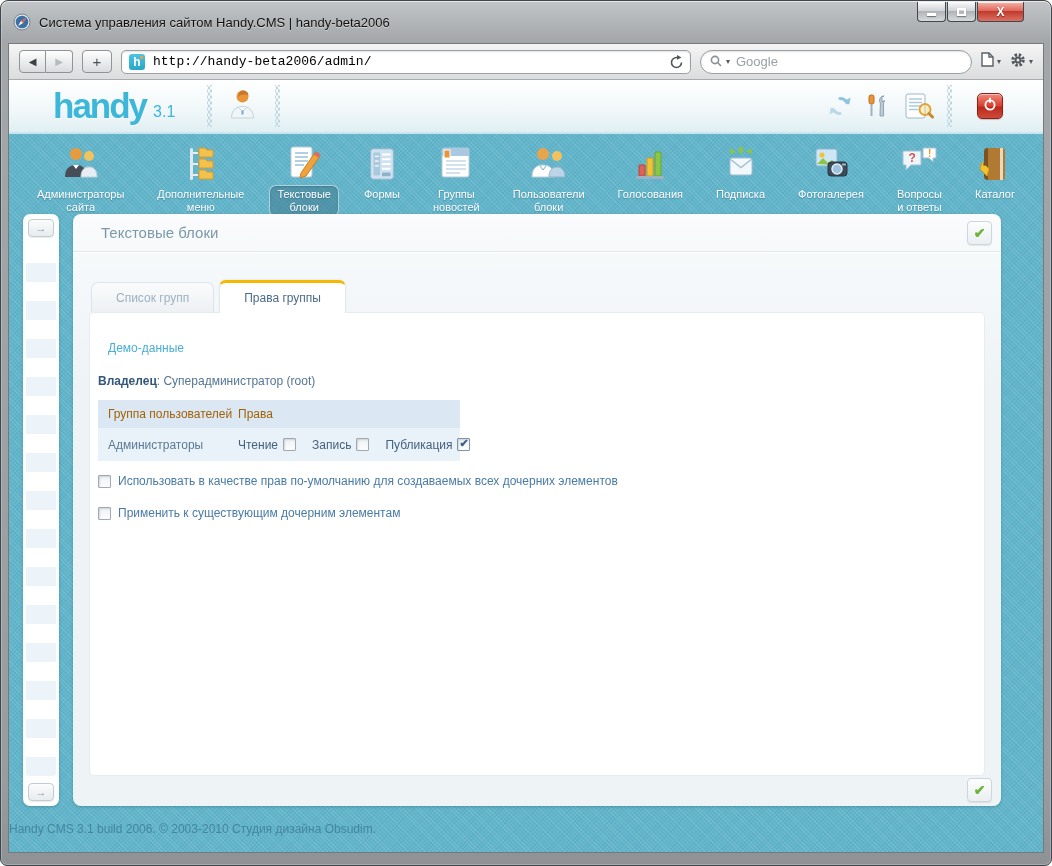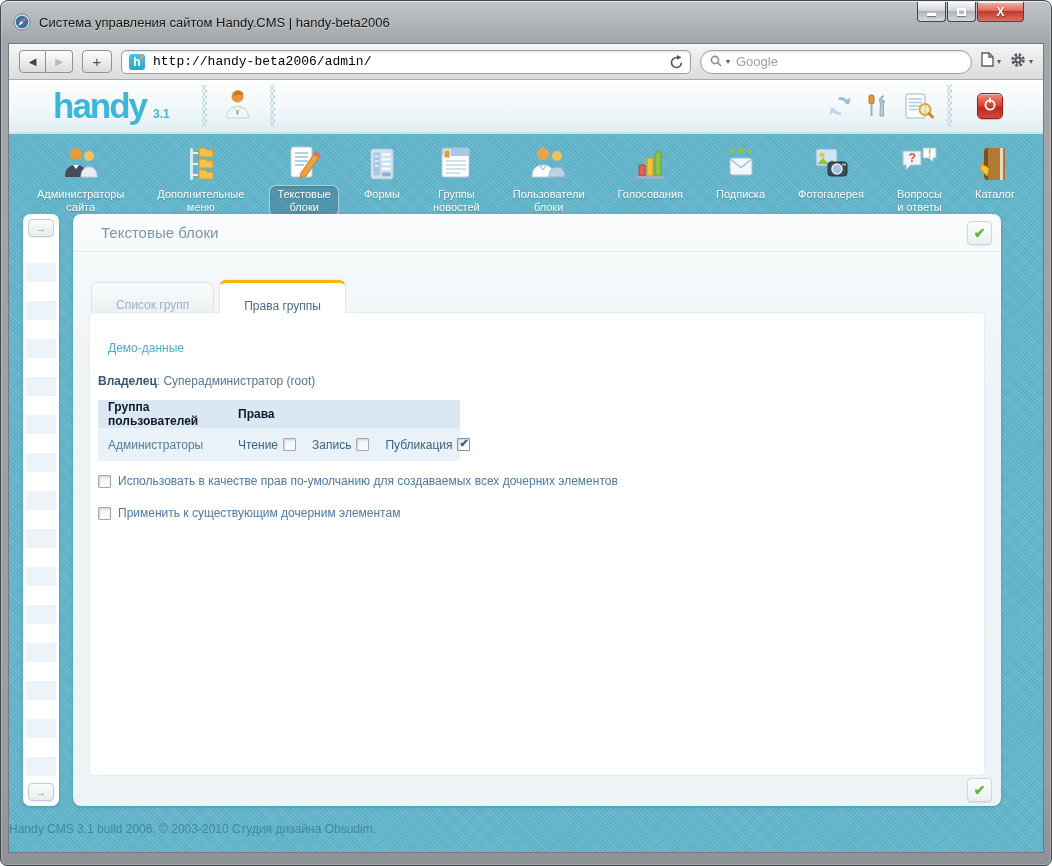--- a/index.html
+++ b/index.html
@@ -52,21 +52,21 @@
   
   .page{flex:1;position:relative;overflow:hidden;background-color:#61b4ca;
     background-image:repeating-linear-gradient(45deg,rgba(255,255,255,.10) 0 1px,rgba(255,255,255,0) 1px 3px),
       repeating-linear-gradient(135deg,rgba(16,78,98,.06) 0 1px,rgba(0,0,0,0) 1px 3px)}
 
   .site-header{position:absolute;top:0;left:0;right:0;height:54px;display:flex;align-items:center;
     background:linear-gradient(#ffffff,#f0f7f9 60%,#e0eff3);border-bottom:2px solid #c9e6ee}
   .logo{margin-left:44px;display:flex;align-items:flex-end;flex:none}
   .logo-word{font-size:35px;font-weight:bold;color:#3db7d9;letter-spacing:-2px;line-height:34px;
     text-shadow:0 1px 0 rgba(255,255,255,.8)}
-  .logo-ver{font-size:12px;font-weight:bold;color:#3db7d9;margin:0 16px 2px 7px}
+  .logo-ver{font-size:16px;font-weight:normal;color:#3db7d9;margin:0 16px 2px 7px}
   .dots{width:5px;height:42px;flex:none;
     background-image:radial-gradient(#bdd7e0 1px,rgba(0,0,0,0) 1.2px),radial-gradient(#bdd7e0 1px,rgba(0,0,0,0) 1.2px);
     background-size:4px 6px,4px 6px;background-position:0 0,2px 3px}
   .dots.h1{margin:0 18px 0 16px}
   .dots.h2{margin-left:20px}
   .uinfo{display:flex;align-items:center;gap:10px}
   .uinfo-text{font-size:12px;color:#95a5b1;line-height:15px;white-space:nowrap}
   .uname{color:#4a6b8a;font-weight:bold;text-decoration:underline;cursor:pointer}
   .ipv{color:#5f6a72;font-weight:bold;letter-spacing:.6px}
   .hicons{margin-left:auto;display:flex;align-items:center;gap:13px;padding-right:40px}
@@ -101,33 +101,33 @@
     background:linear-gradient(#f9fbfc,#eef3f6 30%,#eef3f6);box-shadow:0 1px 3px rgba(10,60,80,.28)}
   .panel-head{height:38px;display:flex;align-items:center;padding:0 9px 0 28px;
     border-bottom:1px solid #e0e8ec;box-shadow:0 1px 0 #fff}
   .panel-title{font-size:15px;color:#7d98ab}
   .check-btn{margin-left:auto;width:25px;height:24px;border:1px solid #ccd6db;border-radius:4px;
     background:linear-gradient(#fcfdfd,#ebeff1);color:#6db33c;font-size:14px;font-weight:bold;
     display:flex;align-items:center;justify-content:center;cursor:pointer;box-shadow:0 1px 1px rgba(0,0,0,.08)}
   .check-btn.bottom{position:absolute;right:9px;bottom:4px;margin-left:0}
 
   .tabs{position:absolute;left:18px;top:62px;height:36px;display:flex;align-items:flex-end}
-  .tab{height:30px;display:flex;align-items:flex-end;padding:0 24px;font-size:12px;color:#9cb2c2;
+  .tab{height:30px;display:flex;align-items:center;padding:0 24px;font-size:12px;color:#9cb2c2;
     background:linear-gradient(#fafbfc,#edf1f3);border:1px solid #dde4e9;border-bottom:none;
     border-radius:7px 7px 0 0;margin-right:5px;cursor:pointer;position:relative;z-index:1}
   .tab.on{height:33px;background:#fff;color:#4a6b8a;border-color:#e2e9ed;border-top:3px solid #f5b700;
     z-index:3;margin-bottom:-1px;box-shadow:0 -1px 2px rgba(0,0,0,.05)}
 
   .content{position:absolute;left:16px;right:16px;top:98px;height:464px;background:#fff;
     border:1px solid #e6edf1;border-radius:5px;z-index:2}
   .demo-link{position:absolute;left:18px;top:28px;font-size:12px;color:#48b0d4;cursor:pointer}
   .owner{position:absolute;left:8px;top:61px;font-size:12px;color:#557694}
   .owner b{color:#33577b}
   .ptable{position:absolute;left:8px;top:87px;width:362px;font-size:12px}
-  .hrow{display:flex;align-items:center;height:28px;background:#dbe8f3;font-weight:bold;color:#0f172a}
+  .hrow{display:flex;align-items:center;height:28px;background:#dbe8f3;font-weight:normal;color:#a16207}
   .drow{display:flex;align-items:center;height:33px;background:#eaf2f9;color:#5b7a94}
   .c1{width:140px;padding-left:10px;flex:none}
   .c2{display:flex;align-items:center}
   .perm{display:flex;align-items:center;color:#44617e;margin-right:11px}
   .perm span{margin-right:5px}
   .cb{width:13px;height:13px;border:1px solid #9fabb4;border-radius:1px;position:relative;flex:none;
     background:linear-gradient(#eef1f3,#fdfdfd);box-shadow:inset 1px 1px 2px rgba(0,0,0,.14);cursor:pointer}
   .cb.on{border-color:#7e96ad}
   .cb.on::after{content:"\2714";position:absolute;left:1px;top:-2px;font-size:11px;font-weight:bold;color:#3f618c}
   .options{position:absolute;left:8px;top:161px;display:flex;flex-direction:column;gap:18px}

